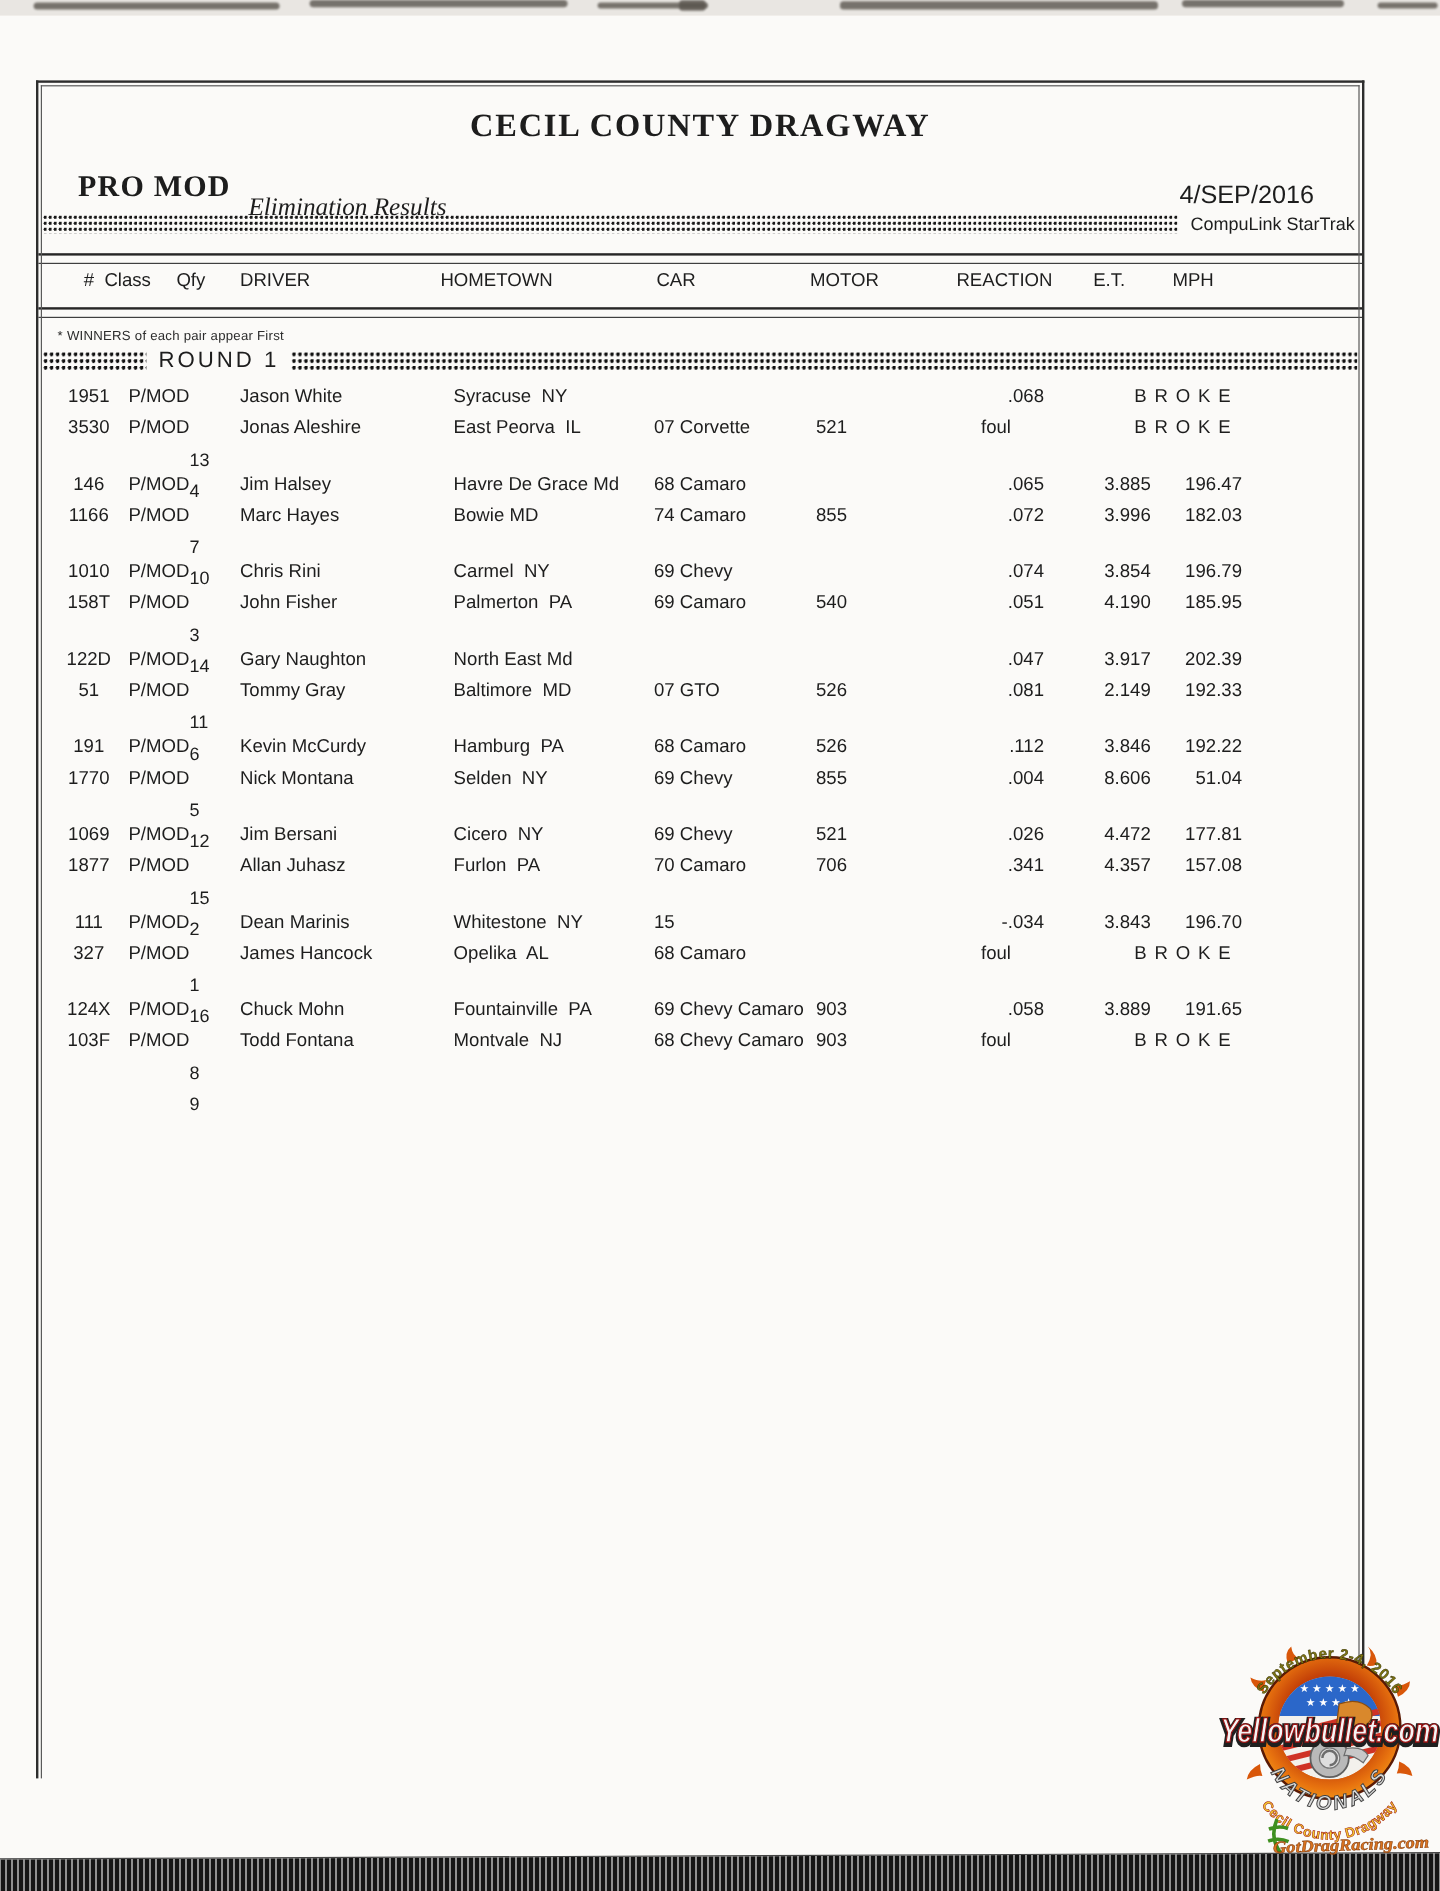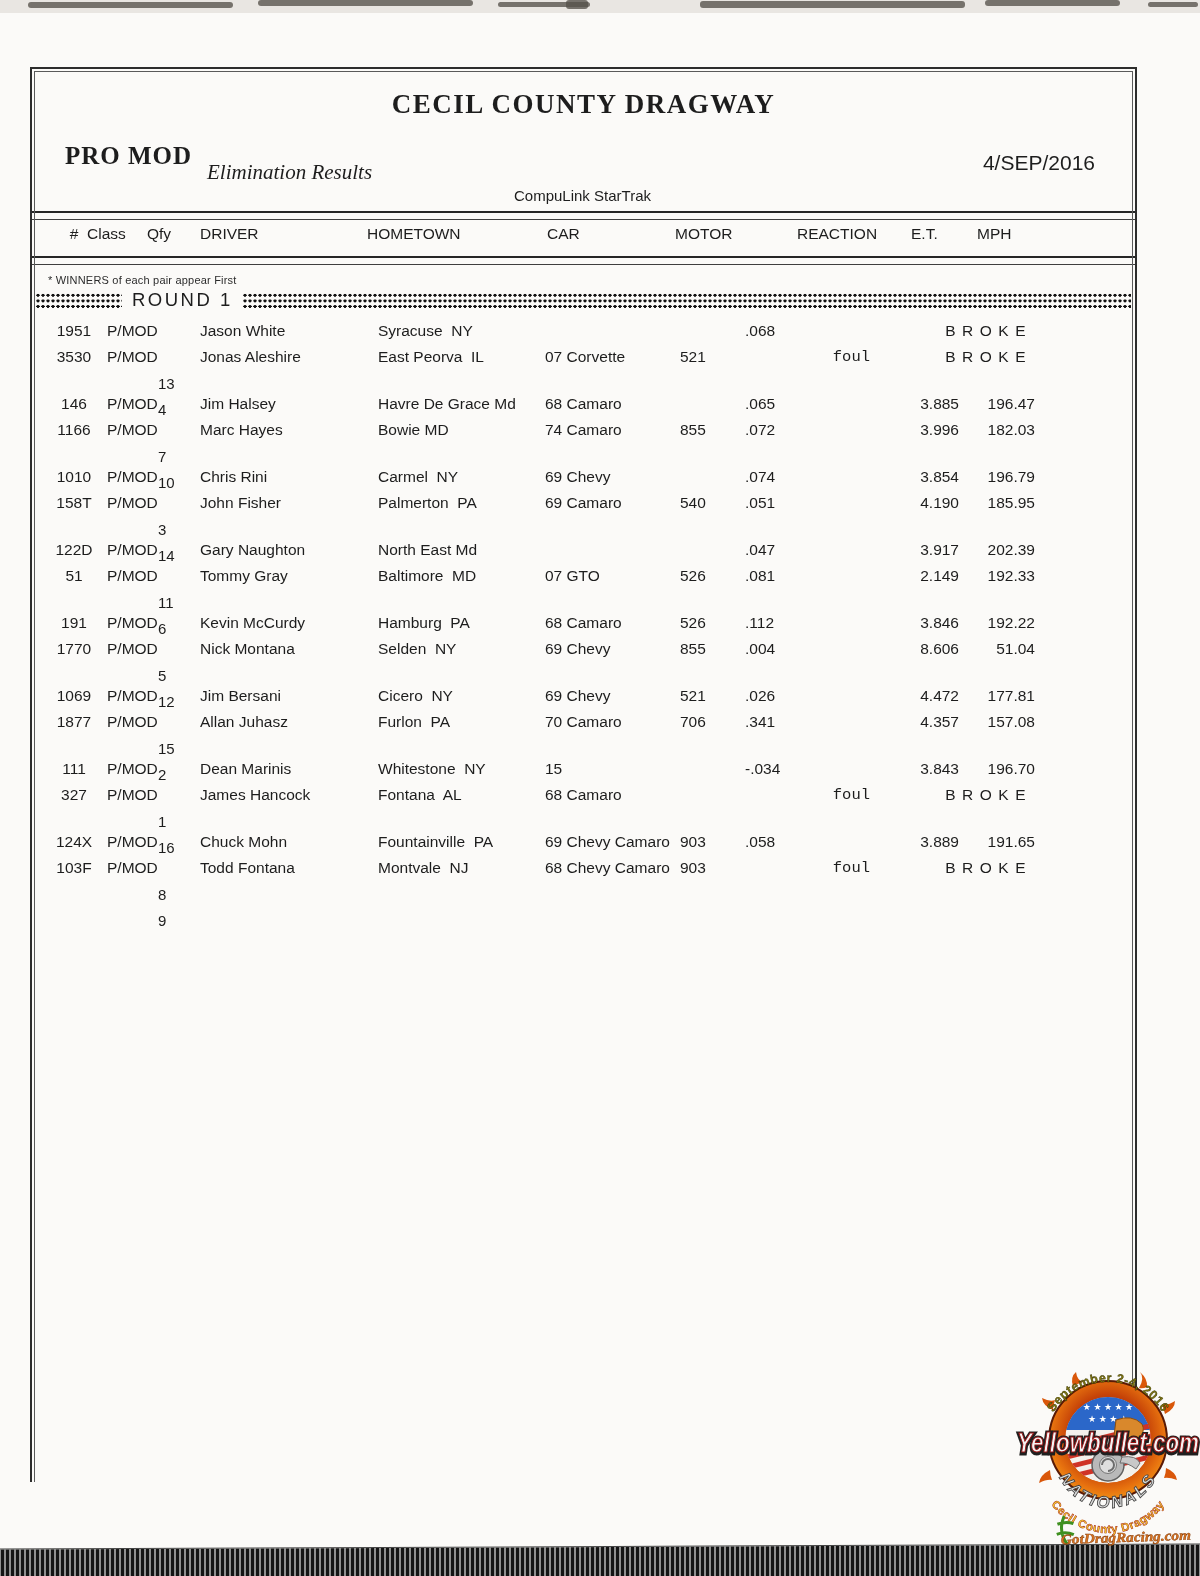--- a/index.html
+++ b/index.html
@@ -32,21 +32,21 @@
   }
   .category{
     position:absolute;left:33px;top:73px;
     font-family:"Liberation Serif",serif;font-weight:bold;font-size:25px;letter-spacing:1px;
   }
   .subtitle{
     position:absolute;left:175px;top:78px;
     font-family:"Liberation Serif",serif;font-style:italic;font-size:21px;margin-top:13px;
   }
   .date{position:absolute;right:40px;top:82px;font-size:21px;}
-  .band-row{position:absolute;left:4px;right:4px;top:108px;height:20px;display:flex;align-items:center;gap:10px;flex-direction:column;}
+  .band-row{position:absolute;left:4px;right:4px;top:108px;height:20px;display:flex;align-items:center;gap:10px;}
   .dotband{
     flex:1;height:16px;
     background-image:radial-gradient(circle at 1.6px 2px,#161616 1.2px,rgba(0,0,0,0) 1.45px);
     background-size:4.2px 5px;
   }
   .system{font-size:15px;white-space:nowrap;padding-right:2px;}
   .rule{position:absolute;left:0;right:0;height:6px;border-top:2px solid #262626;border-bottom:1px solid #3f3f3f;}
   .rule-1{top:142px;}
   .rule-2{top:187px;}
   .headers{position:absolute;top:156px;left:13px;width:1060px;height:26px;font-size:15.5px;}
@@ -76,22 +76,22 @@
   .pair{margin-bottom:21px;}
   .row{position:relative;height:26px;font-size:15.5px;white-space:pre;}
   .row span{position:absolute;top:3px;white-space:pre;}
   .c-num{left:0;width:58px;text-align:center;}
   .c-class{left:62px;}
   .c-qfy{left:113px;font-size:15px;top:8px !important;margin-top:48px;}
   .c-driver{left:155px;}
   .c-hometown{left:333px;}
   .c-car{left:500px;}
   .c-motor{left:635px;}
-  .c-reaction{left:700px;width:125px;text-align:left;}
-  .c-reaction.foul{text-align:right;padding-left:45px;width:80px;font-family:Liberation Mono, monospace;}
+  .c-reaction{left:700px;width:125px;text-align:right;}
+  .c-reaction.foul{text-align:center;padding-left:45px;width:80px;}
   .c-et{left:832px;width:82px;text-align:right;}
   .c-mph{left:920px;width:70px;text-align:right;}
   .c-broke{left:855px;width:132px;text-align:right;letter-spacing:.42em;}
   
   .logo{position:absolute;left:1013px;top:1352px;width:187px;height:202px;z-index:2;}
 </style>
 </head>
 <body>
 
 <div class="top-smudge">
@@ -161,21 +161,21 @@
       <div class="pair">
         <div class="row"><span class="c-num">191</span><span class="c-class">P/MOD</span><span class="c-qfy">5</span><span class="c-driver">Kevin McCurdy</span><span class="c-hometown">Hamburg  PA</span><span class="c-car">68 Camaro</span><span class="c-motor">526</span><span class="c-reaction">.112</span><span class="c-et">3.846</span><span class="c-mph">192.22</span></div>
         <div class="row"><span class="c-num">1770</span><span class="c-class">P/MOD</span><span class="c-qfy">12</span><span class="c-driver">Nick Montana</span><span class="c-hometown">Selden  NY</span><span class="c-car">69 Chevy</span><span class="c-motor">855</span><span class="c-reaction">.004</span><span class="c-et">8.606</span><span class="c-mph">51.04</span></div>
       </div>
       <div class="pair">
         <div class="row"><span class="c-num">1069</span><span class="c-class">P/MOD</span><span class="c-qfy">15</span><span class="c-driver">Jim Bersani</span><span class="c-hometown">Cicero  NY</span><span class="c-car">69 Chevy</span><span class="c-motor">521</span><span class="c-reaction">.026</span><span class="c-et">4.472</span><span class="c-mph">177.81</span></div>
         <div class="row"><span class="c-num">1877</span><span class="c-class">P/MOD</span><span class="c-qfy">2</span><span class="c-driver">Allan Juhasz</span><span class="c-hometown">Furlon  PA</span><span class="c-car">70 Camaro</span><span class="c-motor">706</span><span class="c-reaction">.341</span><span class="c-et">4.357</span><span class="c-mph">157.08</span></div>
       </div>
       <div class="pair">
         <div class="row"><span class="c-num">111</span><span class="c-class">P/MOD</span><span class="c-qfy">1</span><span class="c-driver">Dean Marinis</span><span class="c-hometown">Whitestone  NY</span><span class="c-car">15</span><span class="c-reaction">-.034</span><span class="c-et">3.843</span><span class="c-mph">196.70</span></div>
-        <div class="row"><span class="c-num">327</span><span class="c-class">P/MOD</span><span class="c-qfy">16</span><span class="c-driver">James Hancock</span><span class="c-hometown">Fontana  AL</span><span class="c-car">68 Camaro</span><span class="c-reaction foul">foul</span><span class="c-broke">BROKE</span></div>
+        <div class="row"><span class="c-num">327</span><span class="c-class">P/MOD</span><span class="c-qfy">16</span><span class="c-driver">James Hancock</span><span class="c-hometown">Opelika  AL</span><span class="c-car">68 Camaro</span><span class="c-reaction foul">foul</span><span class="c-broke">BROKE</span></div>
       </div>
       <div class="pair">
         <div class="row"><span class="c-num">124X</span><span class="c-class">P/MOD</span><span class="c-qfy">8</span><span class="c-driver">Chuck Mohn</span><span class="c-hometown">Fountainville  PA</span><span class="c-car">69 Chevy Camaro</span><span class="c-motor">903</span><span class="c-reaction">.058</span><span class="c-et">3.889</span><span class="c-mph">191.65</span></div>
         <div class="row"><span class="c-num">103F</span><span class="c-class">P/MOD</span><span class="c-qfy">9</span><span class="c-driver">Todd Fontana</span><span class="c-hometown">Montvale  NJ</span><span class="c-car">68 Chevy Camaro</span><span class="c-motor">903</span><span class="c-reaction foul">foul</span><span class="c-broke">BROKE</span></div>
       </div>
     </div>
 </div>
 
 <div class="logo">
   <svg width="187" height="202" viewBox="0 0 187 202">

